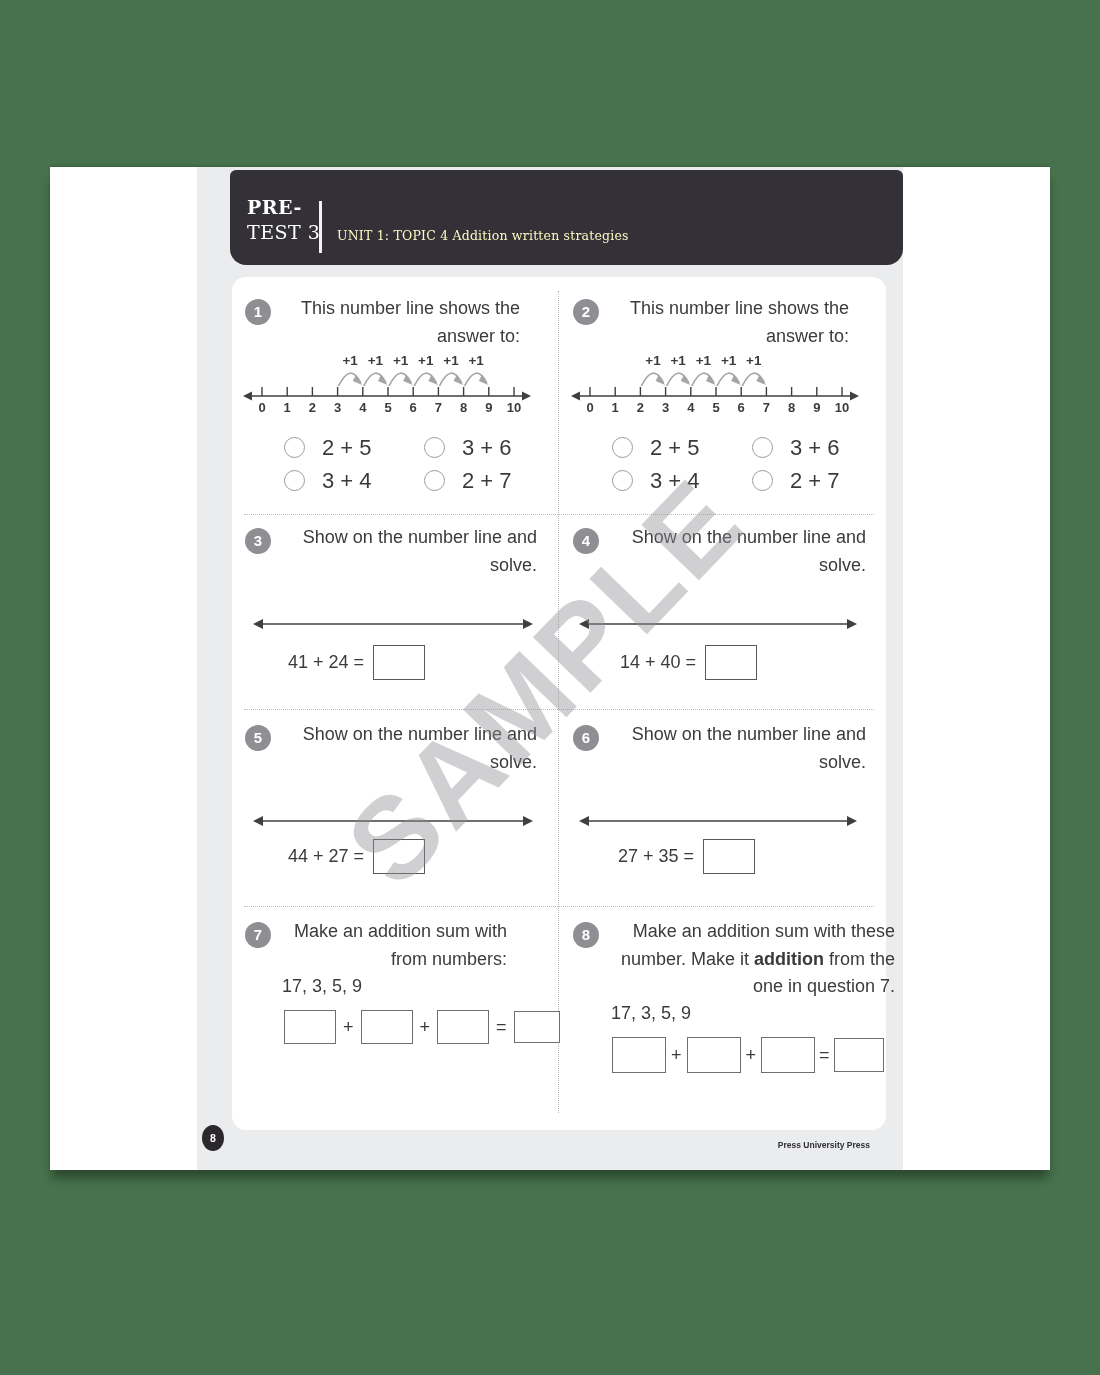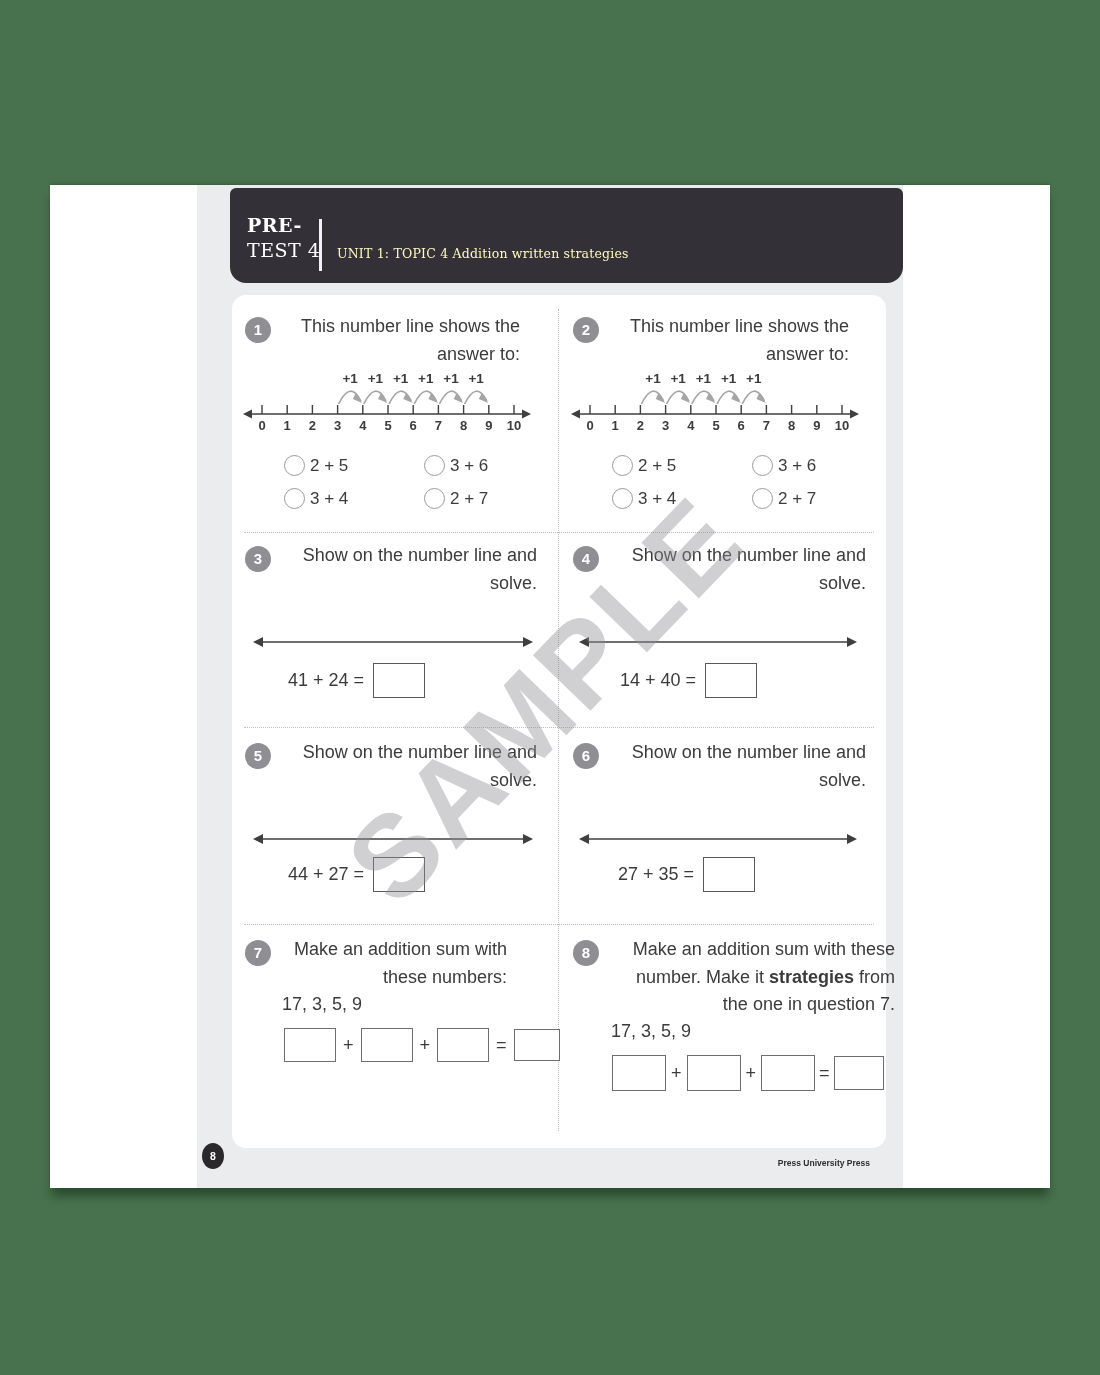--- a/index.html
+++ b/index.html
@@ -3,21 +3,21 @@
 <meta charset="utf-8">
 <style>
   html,body{margin:0;padding:0;}
   body{
     width:1100px;height:1375px;position:relative;
     background:#47724d;
     font-family:"Liberation Sans", sans-serif;
     color:#3b3b3d;overflow:hidden;
   }
   .page{
-    position:absolute;left:50px;top:185px;width:1000px;height:1003px;
+    position:absolute;left:50px;top:167px;width:1000px;height:1003px;
     background:#ffffff;
     box-shadow:0 10px 9px -2px rgba(10,25,12,.45), 0 -2px 3px -1px rgba(10,25,12,.25);
   }
   .gray-panel{position:absolute;left:147px;top:0;width:706px;height:1003px;background:#ebeced;}
   
   .header{
     position:absolute;left:180px;top:3px;width:673px;height:95px;
     background:#343037;border-radius:6px 6px 16px 16px;
     color:#fff;font-family:"DejaVu Serif", serif;
   }
@@ -36,21 +36,21 @@
   }
   .prompt{position:absolute;font-size:18px;line-height:27.5px;color:#3b3b3d;text-align:right;}
   .nl-num{font-size:13px;font-weight:bold;fill:#3b3b3d;font-family:"Liberation Sans",sans-serif;}
   .nl-plus{font-size:13.5px;font-weight:bold;fill:#3b3b3d;font-family:"Liberation Sans",sans-serif;}
   .opt-grid{position:absolute;display:grid;grid-template-columns:140px 140px;grid-auto-rows:33px;}
   .opt{display:flex;align-items:center;}
   .radio{
     width:19px;height:19px;border-radius:50%;border:1.5px solid #9b9b9e;background:#fff;
     display:inline-block;flex:0 0 auto;
   }
-  .opt-label{margin-left:5px;font-size:17px;}
+  .opt-label{margin-left:17px;font-size:22px;}
   .eq-row{position:absolute;display:flex;align-items:center;font-size:18px;}
   .answer-box{display:inline-block;width:50px;height:33px;border:1.5px solid #59595c;background:#fff;margin-left:9px;}
   .numbers-list{position:absolute;font-size:18px;}
   .sum-row{position:absolute;display:flex;align-items:center;font-size:18px;}
   .sum-box{display:inline-block;width:50px;height:32px;border:1.5px solid #6e6e71;background:#fff;}
   .sum-box.small{width:44px;height:30px;}
   .op{padding:0 7px;}
   svg{position:absolute;overflow:visible;}
   b{font-weight:bold;}
   
@@ -68,21 +68,21 @@
   .publisher{position:absolute;left:620px;top:973px;width:200px;text-align:right;font-size:8.5px;font-weight:bold;color:#2e2e30;}
 </style>
 </head>
 <body>
 
 <div class="page">
   <div class="gray-panel"></div>
 
   <div class="header">
     <div class="header-pre">PRE-</div>
-    <div class="header-test">TEST 4</div>
+    <div class="header-test">TEST 3</div>
     <div class="header-bar"></div>
     <div class="header-sub">UNIT 1: TOPIC 4 Addition written strategies</div>
   </div>
 
   <div class="card">
     <div class="divider-v"></div>
     <div class="divider-h" style="top:237px"></div>
     <div class="divider-h" style="top:432px"></div>
     <div class="divider-h" style="top:629px"></div>
 
@@ -257,34 +257,34 @@
       <line x1="9" y1="11" x2="271" y2="11" stroke="#3f3f41" stroke-width="1.6"></line>
       <polygon points="1,11 11,6 11,16" fill="#3f3f41"></polygon>
       <polygon points="279,11 269,6 269,16" fill="#3f3f41"></polygon>
     </svg>
     <div class="eq-row" style="left:386px;top:562px">
       <span>27 + 35 =</span>
       <span class="answer-box"></span>
     </div>
 
     <div class="q-circle" style="left:13px;top:645px">7</div>
-    <div class="prompt" style="left:50px;top:641px;width:225px">Make an addition sum with these numbers:</div>
+    <div class="prompt" style="left:50px;top:641px;width:225px">Make an addition sum with from numbers:</div>
     <div class="numbers-list" style="left:50px;top:699px">17, 3, 5, 9</div>
     <div class="sum-row" style="left:52px;top:733px">
       <span class="sum-box"></span>
       <span class="op">+</span>
       <span class="sum-box"></span>
       <span class="op">+</span>
       <span class="sum-box"></span>
       <span class="op">=</span>
       <span class="sum-box small"></span>
     </div>
 
     <div class="q-circle" style="left:341px;top:645px">8</div>
-    <div class="prompt" style="left:379px;top:641px;width:284px"><span>Make an addition sum with these number. Make it </span><b>strategies</b><span> from the one in question 7.</span></div>
+    <div class="prompt" style="left:379px;top:641px;width:284px"><span>Make an addition sum with these number. Make it </span><b>addition</b><span> from the one in question 7.</span></div>
     <div class="numbers-list" style="left:379px;top:726px">17, 3, 5, 9</div>
     <div class="sum-row" style="left:380px;top:760px">
       <span class="sum-box" style="width:52px;height:34px"></span>
       <span class="op" style="padding:0 5px">+</span>
       <span class="sum-box" style="width:52px;height:34px"></span>
       <span class="op" style="padding:0 5px">+</span>
       <span class="sum-box" style="width:52px;height:34px"></span>
       <span class="op" style="padding:0 4px">=</span>
       <span class="sum-box" style="width:48px;height:32px"></span>
     </div>

